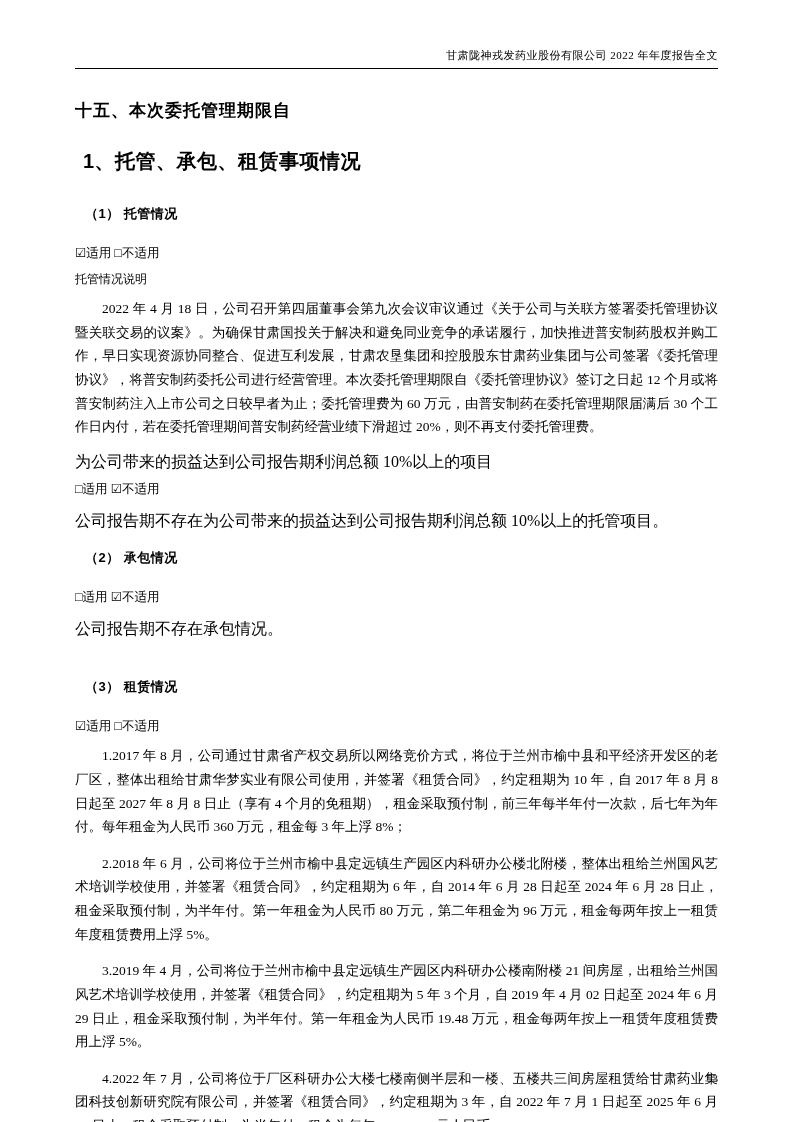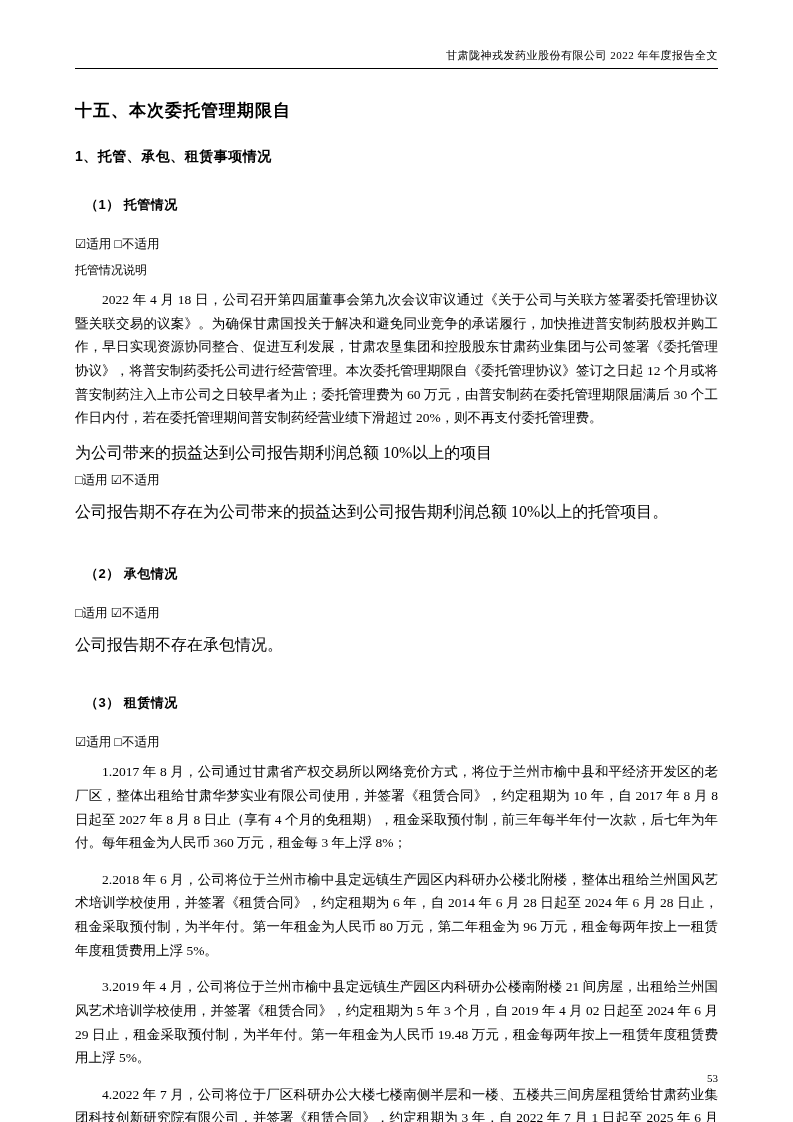--- a/index.html
+++ b/index.html
@@ -27,23 +27,24 @@
   .main-title {
     margin-top: 30px;
     font-family: "Liberation Sans", "DejaVu Sans", sans-serif;
     font-size: 17px;
     font-weight: bold;
     letter-spacing: 1px;
   }
   .section-title {
     margin-top: 26px;
     font-family: "Liberation Sans", "DejaVu Sans", sans-serif;
-    font-size: 14px;
+    font-size: 20px;
     font-weight: bold;
     letter-spacing: 0.5px;
+    margin-left: 8px;
   }
   .sub-title {
     margin-top: 30px;
     padding-left: 10px;
     font-family: "Liberation Sans", "DejaVu Sans", sans-serif;
     font-size: 13px;
     font-weight: bold;
     letter-spacing: 0.5px;
   }
   .checkline {
@@ -88,21 +89,21 @@
   <h2 class="section-title">1、托管、承包、租赁事项情况</h2>
 
   <h3 class="sub-title">（1） 托管情况</h3>
   <p class="checkline">☑适用 □不适用</p>
   <p class="meta-label">托管情况说明</p>
   <p class="para">2022 年 4 月 18 日，公司召开第四届董事会第九次会议审议通过《关于公司与关联方签署委托管理协议暨关联交易的议案》。为确保甘肃国投关于解决和避免同业竞争的承诺履行，加快推进普安制药股权并购工作，早日实现资源协同整合、促进互利发展，甘肃农垦集团和控股股东甘肃药业集团与公司签署《委托管理协议》，将普安制药委托公司进行经营管理。本次委托管理期限自《委托管理协议》签订之日起 12 个月或将普安制药注入上市公司之日较早者为止；委托管理费为 60 万元，由普安制药在委托管理期限届满后 30 个工作日内付，若在委托管理期间普安制药经营业绩下滑超过 20%，则不再支付委托管理费。</p>
   <p class="note">为公司带来的损益达到公司报告期利润总额 10%以上的项目</p>
   <p class="checkline" style="margin-top:6px">□适用 ☑不适用</p>
   <p class="note">公司报告期不存在为公司带来的损益达到公司报告期利润总额 10%以上的托管项目。</p>
 
-  <h3 class="sub-title" style="margin-top:40px">（2） 承包情况</h3>
+  <h3 class="sub-title" style="margin-top:15px">（2） 承包情况</h3>
   <p class="checkline">□适用 ☑不适用</p>
   <p class="note">公司报告期不存在承包情况。</p>
 
   <h3 class="sub-title" style="margin-top:36px">（3） 租赁情况</h3>
   <p class="checkline">☑适用 □不适用</p>
   <p class="para">1.2017 年 8 月，公司通过甘肃省产权交易所以网络竞价方式，将位于兰州市榆中县和平经济开发区的老厂区，整体出租给甘肃华梦实业有限公司使用，并签署《租赁合同》，约定租期为 10 年，自 2017 年 8 月 8 日起至 2027 年 8 月 8 日止（享有 4 个月的免租期），租金采取预付制，前三年每半年付一次款，后七年为年付。每年租金为人民币 360 万元，租金每 3 年上浮 8%；</p>
   <p class="para">2.2018 年 6 月，公司将位于兰州市榆中县定远镇生产园区内科研办公楼北附楼，整体出租给兰州国风艺术培训学校使用，并签署《租赁合同》，约定租期为 6 年，自 2014 年 6 月 28 日起至 2024 年 6 月 28 日止，租金采取预付制，为半年付。第一年租金为人民币 80 万元，第二年租金为 96 万元，租金每两年按上一租赁年度租赁费用上浮 5%。</p>
   <p class="para">3.2019 年 4 月，公司将位于兰州市榆中县定远镇生产园区内科研办公楼南附楼 21 间房屋，出租给兰州国风艺术培训学校使用，并签署《租赁合同》，约定租期为 5 年 3 个月，自 2019 年 4 月 02 日起至 2024 年 6 月 29 日止，租金采取预付制，为半年付。第一年租金为人民币 19.48 万元，租金每两年按上一租赁年度租赁费用上浮 5%。</p>
   <p class="para">4.2022 年 7 月，公司将位于厂区科研办公大楼七楼南侧半层和一楼、五楼共三间房屋租赁给甘肃药业集团科技创新研究院有限公司，并签署《租赁合同》，约定租期为 3 年，自 2022 年 7 月 1 日起至 2025 年 6 月 31 日止，租金采取预付制，为半年付。租金为每年 224,920.8 元人民币。</p>
 

